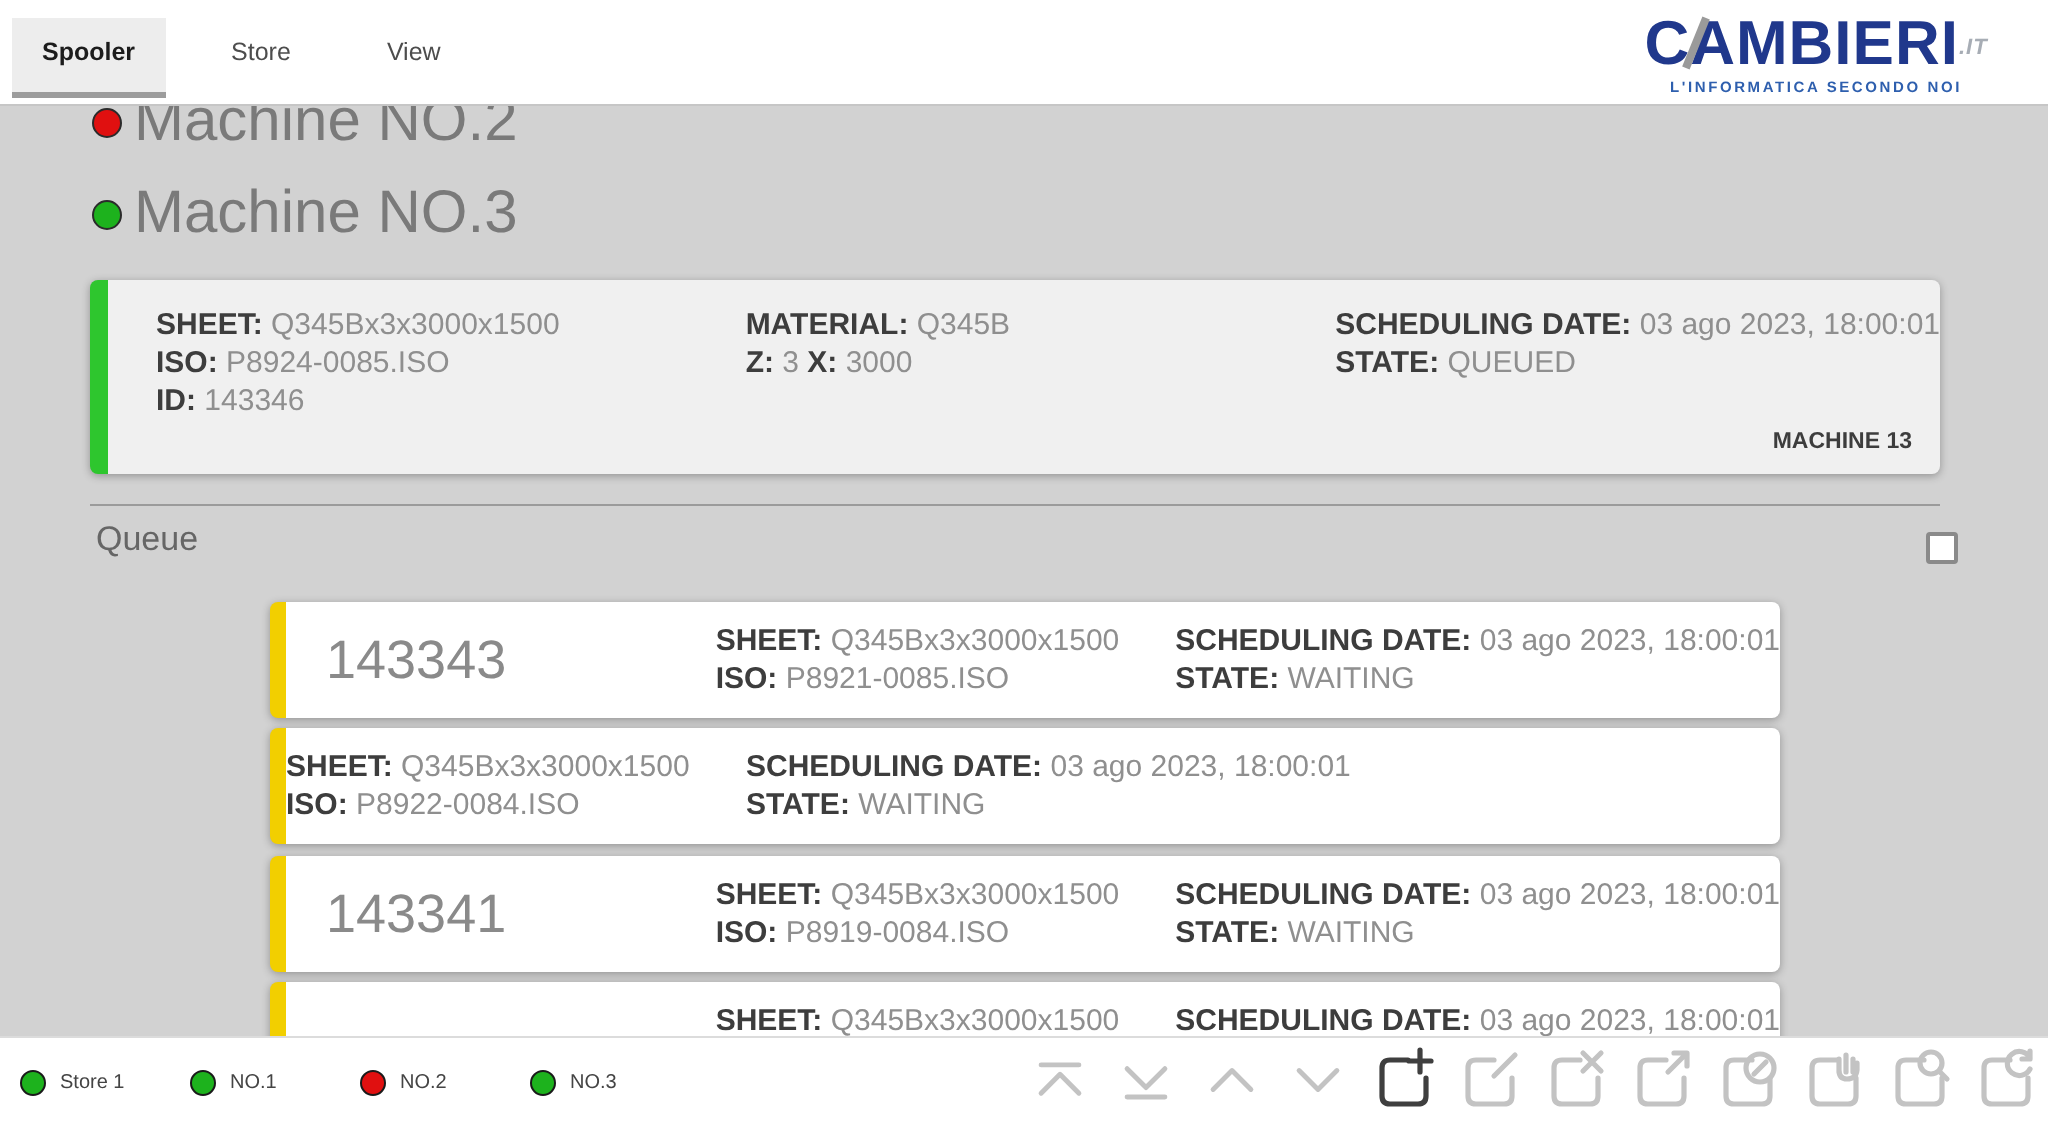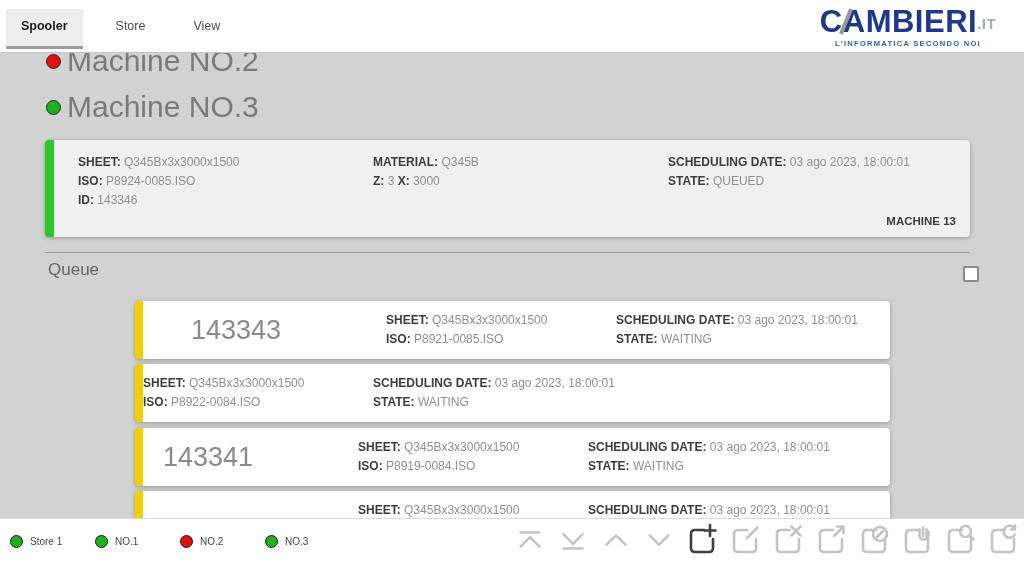--- a/index.html
+++ b/index.html
@@ -12,38 +12,38 @@
   .tabs { position:absolute; left:6px; top:9px; display:flex; align-items:flex-start; }
   .tab { font-size:12.5px; color:#4d4d4d; padding:10px 15px 13px 15px; cursor:pointer; }
   .tab.active { background:#ededed; color:#1c1c1c; font-weight:bold; border-bottom:3px solid #9c9c9c; }
   .tab + .tab { margin-left:18px; }
 
   .logo { position:absolute; right:16px; top:6px; width:200px; text-align:center; }
   .logo-word { font-size:31px; font-weight:bold; color:#20388c; letter-spacing:0.5px; line-height:32px; white-space:nowrap; }
   .logo-a { position:relative; display:inline-block; }
   .logo-a::before { content:""; position:absolute; left:1px; top:2px; width:4px; height:27px;
                     background:#9a9a9a; transform:rotate(22deg); }
-  .logo-it { font-size:15px; color:#a7adb5; font-weight:bold; vertical-align:top; position:relative; top:2px; }
+  .logo-it { font-size:11px; color:#a7adb5; font-weight:bold; vertical-align:top; position:relative; top:2px;font-style:italic; }
   .logo-tagline { font-size:7.5px; font-weight:bold; color:#2e5fae; letter-spacing:1.3px; margin-top:1px; }
 
   
   .machine-row { position:absolute; left:46px; display:flex; align-items:center; z-index:5; }
   .machine-row.m2 { top:44px; }
   .machine-row.m3 { top:90px; }
   .status-dot { width:15px; height:15px; border-radius:50%; border:1px solid #2b2b2b; margin-right:6px; flex:none; }
   .machine-name { font-size:30px; color:#7a7a7a; }
 
   
   .job-card { position:absolute; left:45px; top:140px; width:925px; height:97px; background:#f0f0f0;
               border-radius:4px; border-left:9px solid #2ec62e; box-shadow:0 1px 4px rgba(0,0,0,0.30);
               z-index:5; }
   .job-cols { display:flex; padding:13px 0 0 24px; }
   .job-col { width:295px; }
   .job-col.c3 { width:auto; }
-  .info-line { font-size:12px; line-height:19px; color:#8f8f8f; white-space:nowrap; }
+  .info-line { font-size:15px; line-height:19px; color:#8f8f8f; white-space:nowrap; }
   .info-line b { color:#3d3d3d; }
   .job-machine { position:absolute; right:14px; bottom:10px; font-size:11.5px; font-weight:bold; color:#3d3d3d; }
 
   
   .divider { position:absolute; left:45px; top:252px; width:925px; border-top:1px solid #9b9b9b; z-index:5; }
   .queue-title { position:absolute; left:48px; top:260px; font-size:17px; color:#666; z-index:5; }
   .queue-checkbox { position:absolute; left:963px; top:266px; width:16px; height:16px; background:#fff;
                     border:2px solid #8a8a8a; border-radius:2px; z-index:5; cursor:pointer; }
 
   .queue-item { position:absolute; left:135px; width:755px; height:58px; background:#ffffff;
@@ -95,21 +95,21 @@
       <div class="info-line"><b>STATE:</b> <span>QUEUED</span></div>
     </div>
   </div>
   <div class="job-machine">MACHINE 13</div>
 </div>
 
 <div class="divider"></div>
 <div class="queue-title">Queue</div>
 <div class="queue-checkbox"></div>
 
-<div class="queue-item" style="top:301px;padding-left:28px;">
+<div class="queue-item" style="top:301px;">
   <div class="inner">
     <div class="queue-id">143343</div>
     <div class="q-col">
       <div class="info-line"><b>SHEET:</b> <span>Q345Bx3x3000x1500</span></div>
       <div class="info-line"><b>ISO:</b> <span>P8921-0085.ISO</span></div>
     </div>
     <div class="q-col sched">
       <div class="info-line"><b>SCHEDULING DATE:</b> <span>03 ago 2023, 18:00:01</span></div>
       <div class="info-line"><b>STATE:</b> <span>WAITING</span></div>
     </div>

